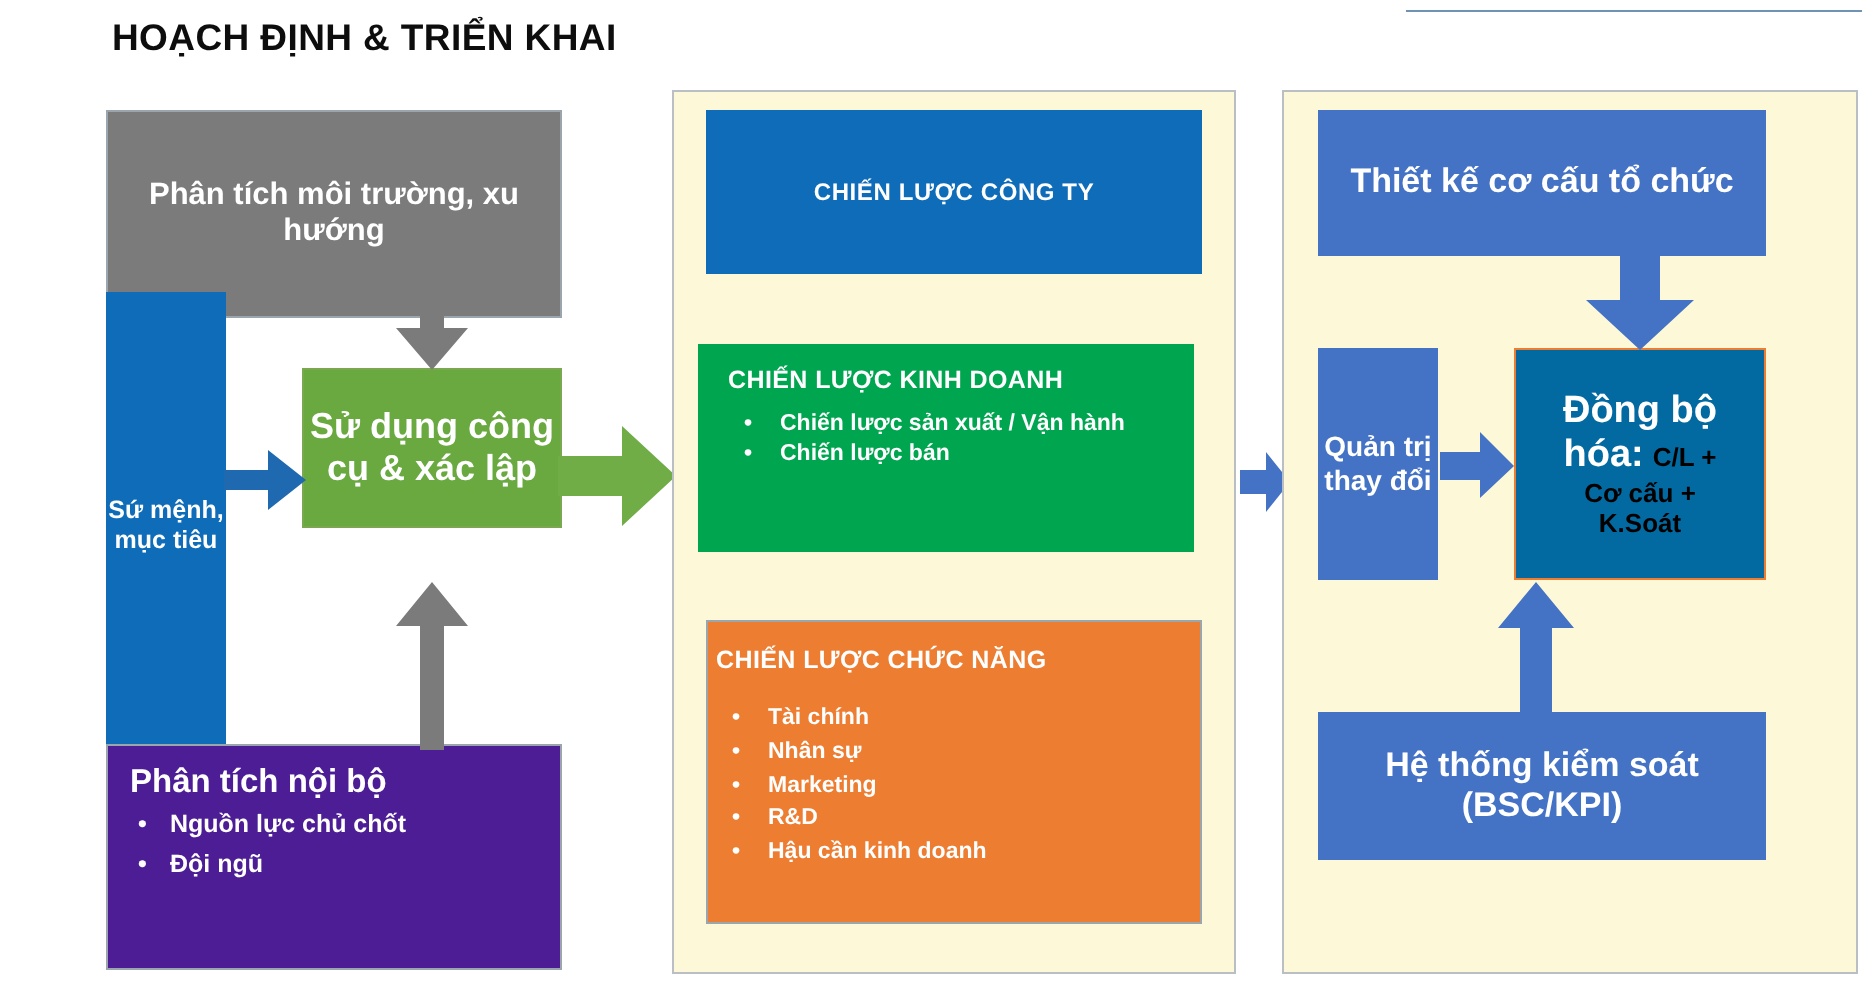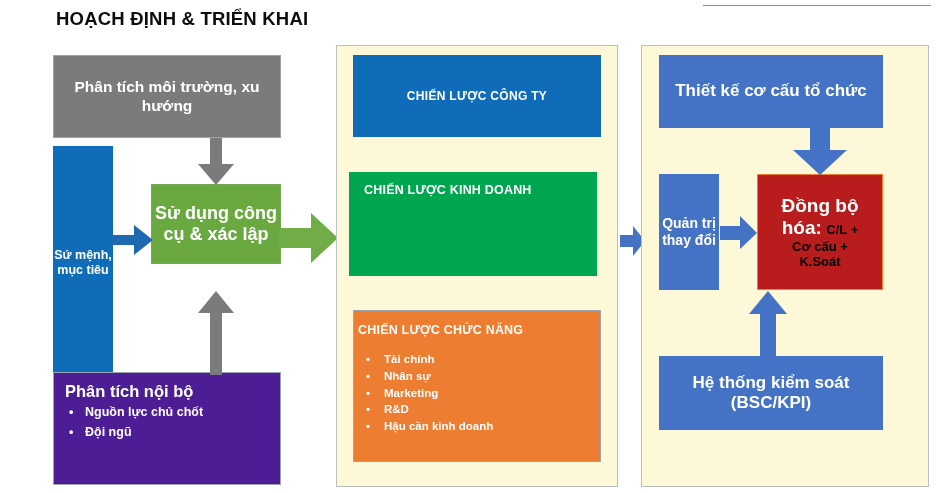--- a/index.html
+++ b/index.html
@@ -16,21 +16,21 @@
          font-size:18.5px;font-weight:bold;color:#0d0d0d;letter-spacing:.2px;
          line-height:26px;white-space:nowrap;}
 
   
   .box{border:1px solid #9aa5ad;color:#ffffff;display:flex;
        align-items:center;justify-content:center;text-align:center;
        line-height:1.18;}
   .box.lefttext{align-items:flex-start;justify-content:flex-start;text-align:left;}
 
   
-  #box-env{left:53px;top:55px;width:228px;height:83px;background:#7b7b7b;
+  #box-env{left:53px;top:55px;width:228px;height:104px;background:#7b7b7b;
            font-size:15.5px;font-weight:bold;padding:0 10px;}
   #box-mission{left:53px;top:146px;width:60px;height:233px;background:#0f6cb8;
                font-size:12.5px;font-weight:bold;border-color:#0f6cb8;}
   #box-tools{left:151px;top:184px;width:130px;height:80px;background:#69a940;
              font-size:18px;font-weight:bold;border-color:#7aa851;}
   #box-internal{left:53px;top:372px;width:228px;height:113px;background:#4c1d95;
                 padding:9px 10px 0 11px;flex-direction:column;}
   #box-internal .hd{font-size:16.5px;font-weight:bold;margin-bottom:2px;}
   #box-internal ul{margin:0;padding:0 0 0 20px;list-style:none;}
   #box-internal li{font-size:12.5px;font-weight:bold;line-height:1.55;position:relative;}
@@ -56,21 +56,21 @@
   #box-func .hd{font-size:12.5px;font-weight:bold;letter-spacing:.2px;margin-bottom:13px;}
   #box-func ul{margin:0;padding:0 0 0 26px;list-style:none;}
   #box-func li{font-size:11.5px;font-weight:bold;line-height:1.47;position:relative;}
   #box-func li:before{content:"•";position:absolute;left:-18px;}
 
   
   #box-orgdesign{left:659px;top:55px;width:224px;height:73px;background:#4472c4;
                  border-color:#4472c4;font-size:17px;font-weight:bold;padding:0 4px;}
   #box-change{left:659px;top:174px;width:60px;height:116px;background:#4472c4;
               border-color:#4472c4;font-size:14px;font-weight:bold;}
-  #box-sync{left:757px;top:174px;width:126px;height:116px;background:#b91c1c;
+  #box-sync{left:757px;top:174px;width:126px;height:116px;background:#0369a1;
             border-color:#ed7d31;flex-direction:column;padding:16px 4px;}
   #box-sync .big{font-size:19px;font-weight:bold;color:#ffffff;line-height:1.12;}
   #box-sync .small{font-size:13px;font-weight:bold;color:#000000;line-height:1.18;}
   #box-sync .row1{display:block;}
   #box-control{left:659px;top:356px;width:224px;height:74px;background:#4472c4;
                border-color:#4472c4;font-size:17px;font-weight:bold;padding:18px 8px;}
 
   
   .arrow{position:absolute;}
   .arrow svg{display:block;}
@@ -119,20 +119,24 @@
     <polygon points="0,15 32,15 32,0 59,25 32,50 32,35 0,35" fill="#70ad47"></polygon>
   </svg>
 </div>
 
 <div class="abs panel" id="panel-strategy"></div>
 
 <div class="abs box" id="box-corp">CHIẾN LƯỢC CÔNG TY</div>
 
 <div class="abs box lefttext" id="box-biz">
   <div class="hd">CHIẾN LƯỢC KINH DOANH</div>
+  <ul>
+    <li>Chiến lược sản xuất / Vận hành</li>
+    <li>Chiến lược bán</li>
+  </ul>
 </div>
 
 <div class="abs box lefttext" id="box-func">
   <div class="hd">CHIẾN LƯỢC CHỨC NĂNG</div>
   <ul>
     <li>Tài chính</li>
     <li>Nhân sự</li>
     <li>Marketing</li>
     <li>R&amp;D</li>
     <li>Hậu cần kinh doanh</li>

